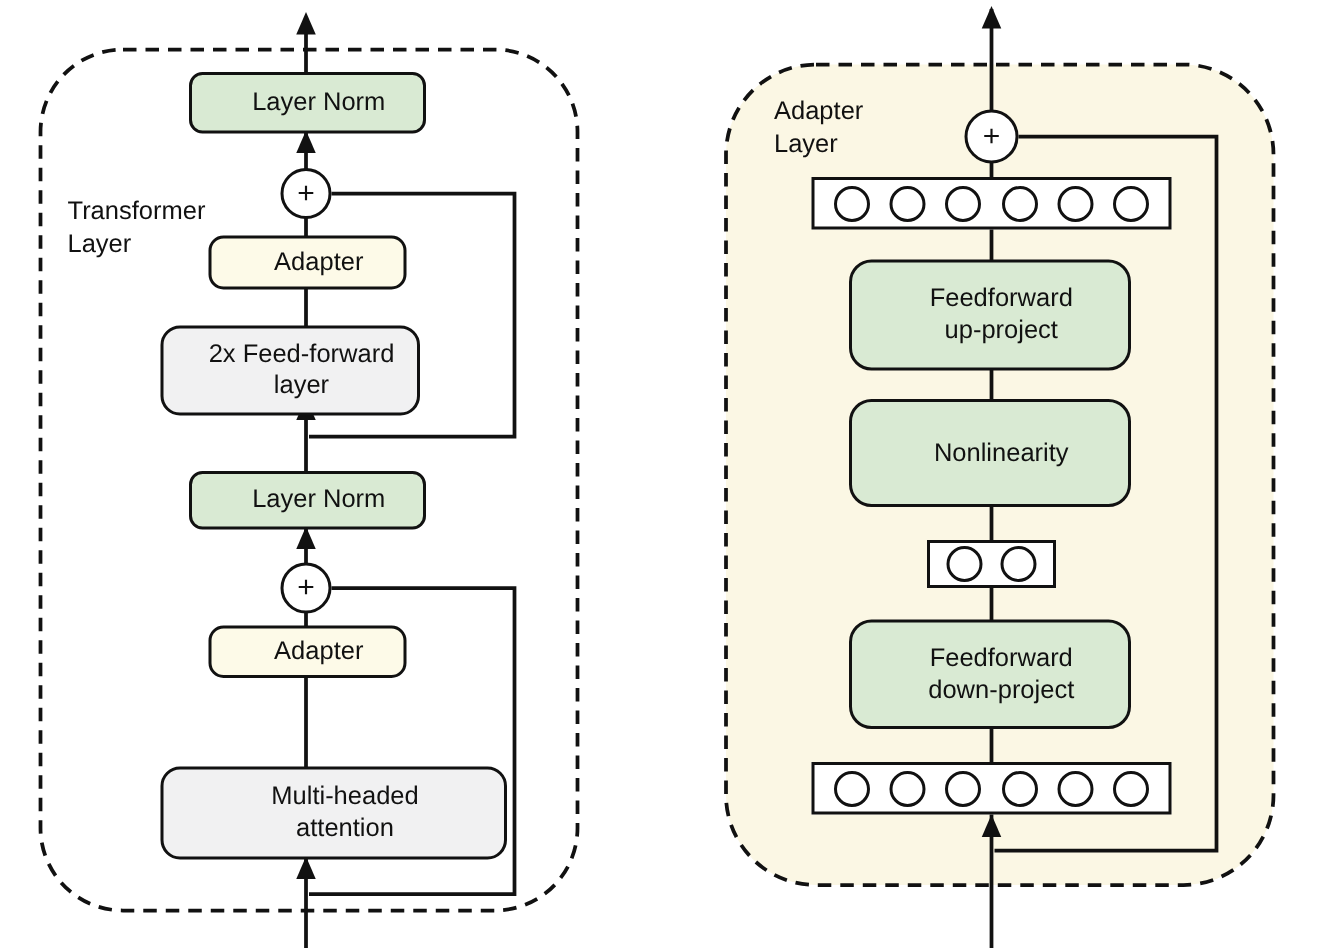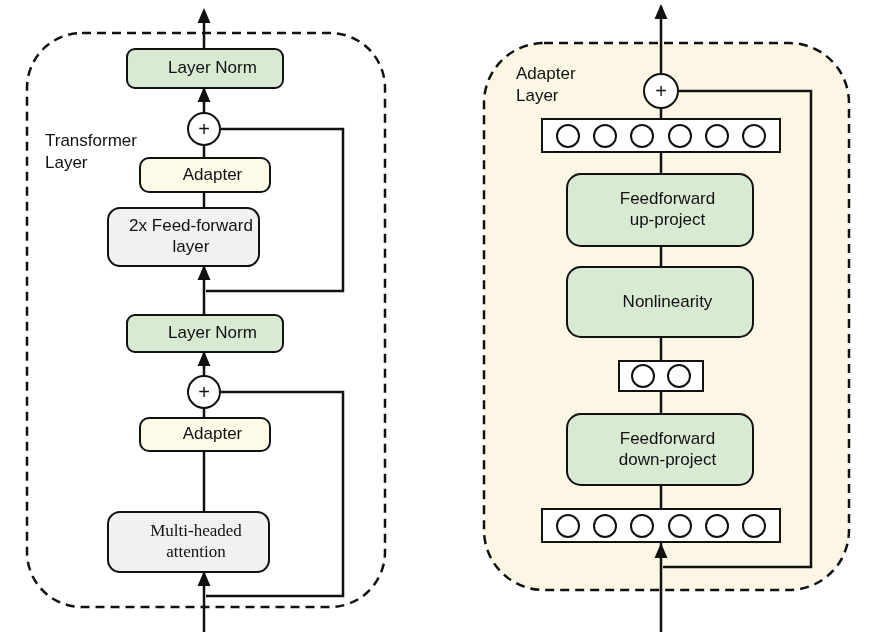--- a/index.html
+++ b/index.html
@@ -75,37 +75,37 @@
   <div class="box green" style="left:126px; top:48px; width:158px; height:41px; border-radius:9px;">
     <span>Layer Norm</span>
   </div>
 
   <div class="plus-circle" style="left:187px; top:112px; width:34px; height:34px;">+</div>
 
   <div class="box cream" style="left:139px; top:157px; width:132px; height:36px; border-radius:10px;">
     <span>Adapter</span>
   </div>
 
-  <div class="box gray" style="left:107px; top:207px; width:153px; height:60px; border-radius:13px;">
+  <div class="box gray" style="left:107px; top:217px; width:173px; height:60px; border-radius:13px;">
     <span>2x Feed-forward
 layer</span>
   </div>
 
   <div class="box green" style="left:126px; top:314px; width:158px; height:39px; border-radius:9px;">
     <span>Layer Norm</span>
   </div>
 
   <div class="plus-circle" style="left:187px; top:375px; width:34px; height:34px;">+</div>
 
   <div class="box cream" style="left:139px; top:417px; width:132px; height:35px; border-radius:10px;">
     <span>Adapter</span>
   </div>
 
 
-  <div class="box gray" style="left:107px; top:511px; width:163px; height:62px; border-radius:13px;font-family:Liberation Serif, serif;">
+  <div class="box gray" style="left:107px; top:511px; width:231px; height:62px; border-radius:13px;">
     <span>Multi-headed
 attention</span>
   </div>
 
   <div class="panel-label" style="left:516px; top:63px;">Adapter
 Layer</div>
 
   <div class="plus-circle" style="left:643px; top:73px; width:36px; height:36px;">+</div>
 
   <div class="unit-row" style="left:541px; top:118px; width:240px; height:35px;">

